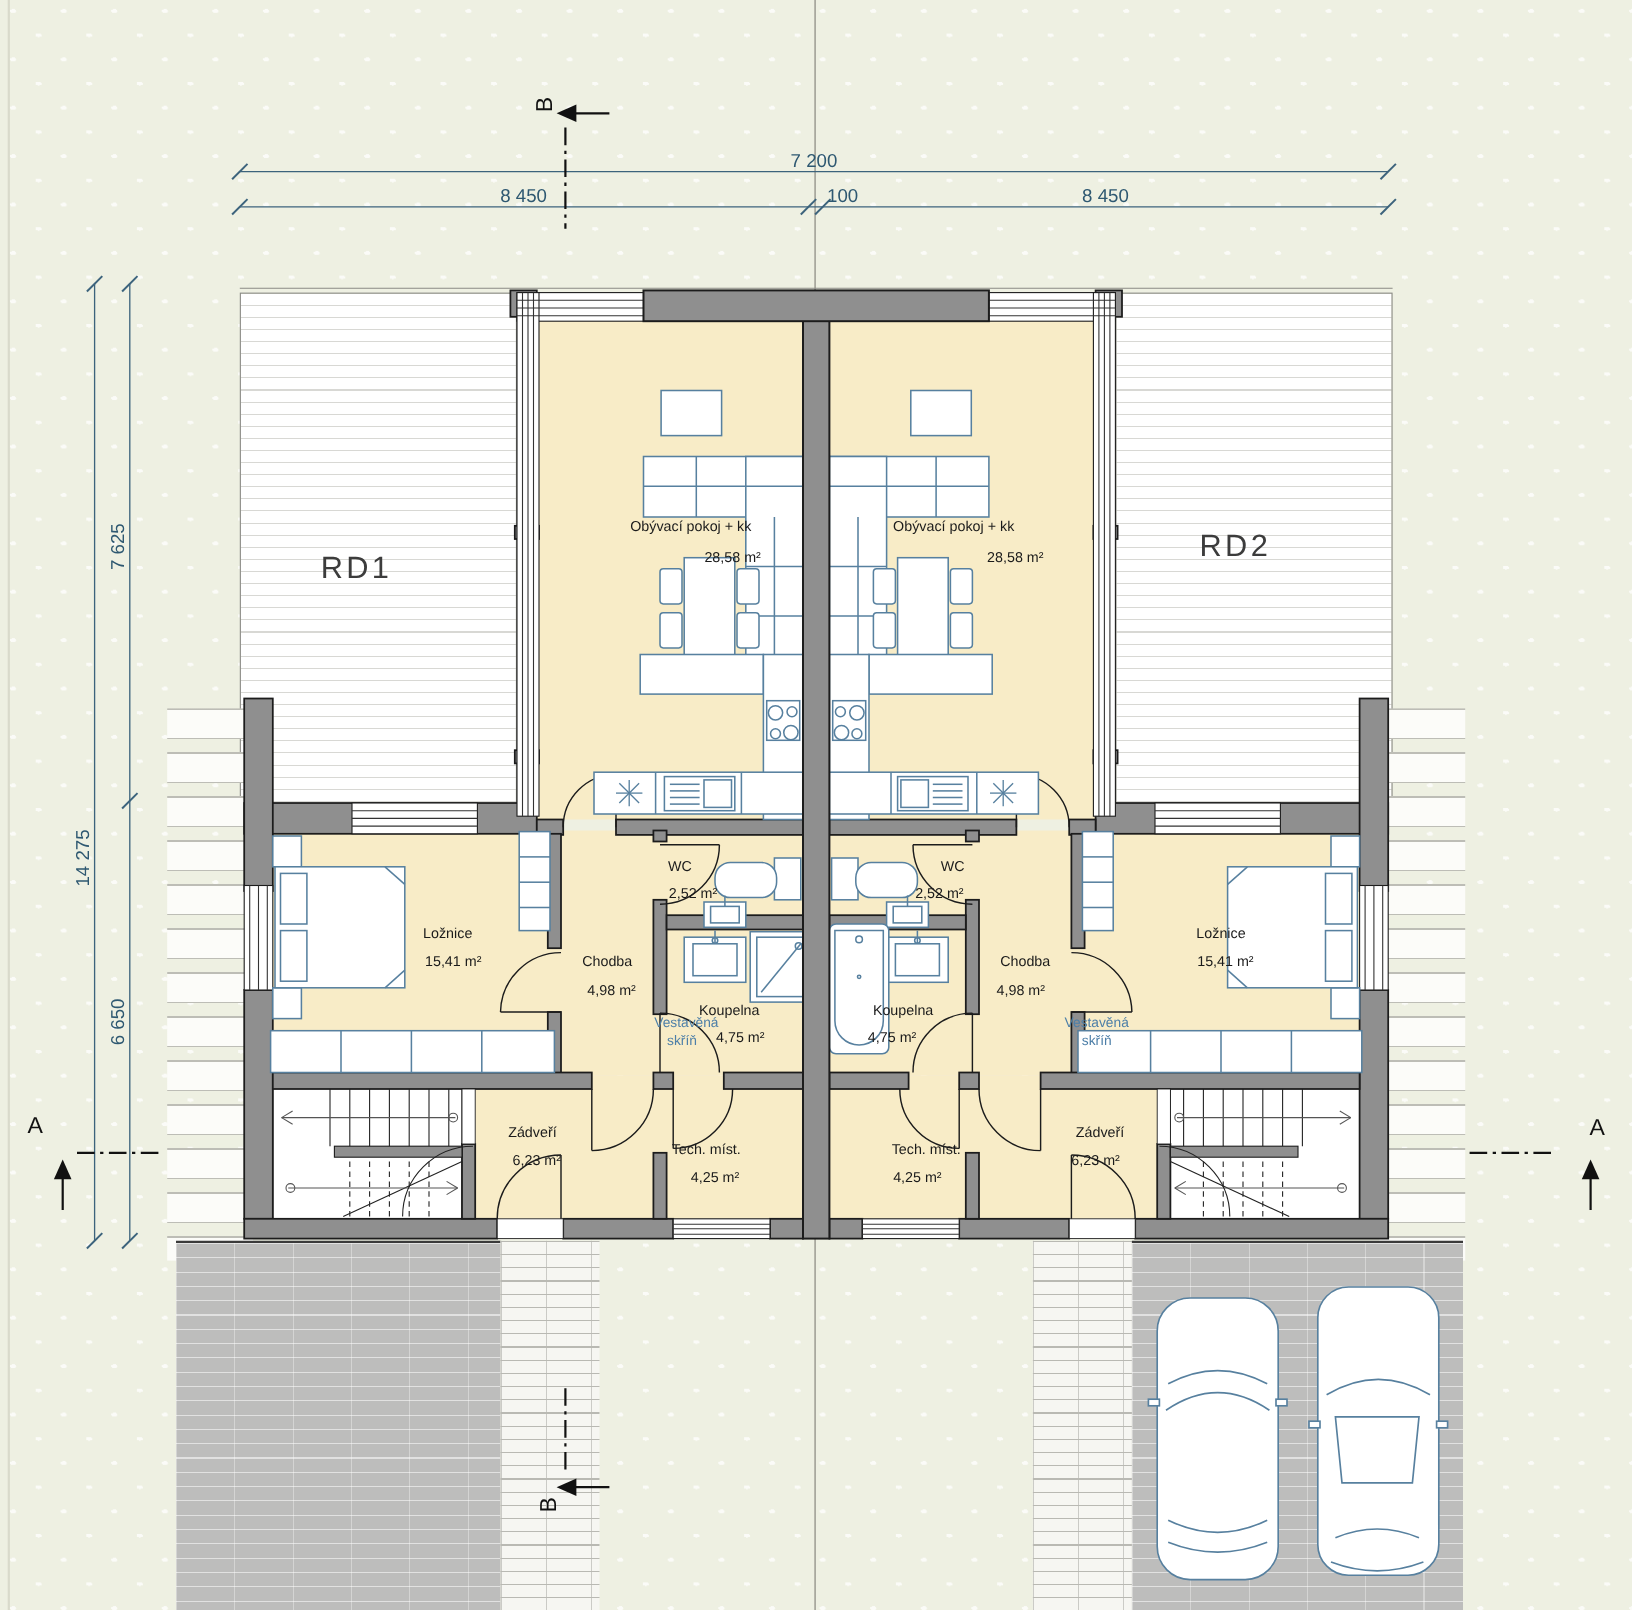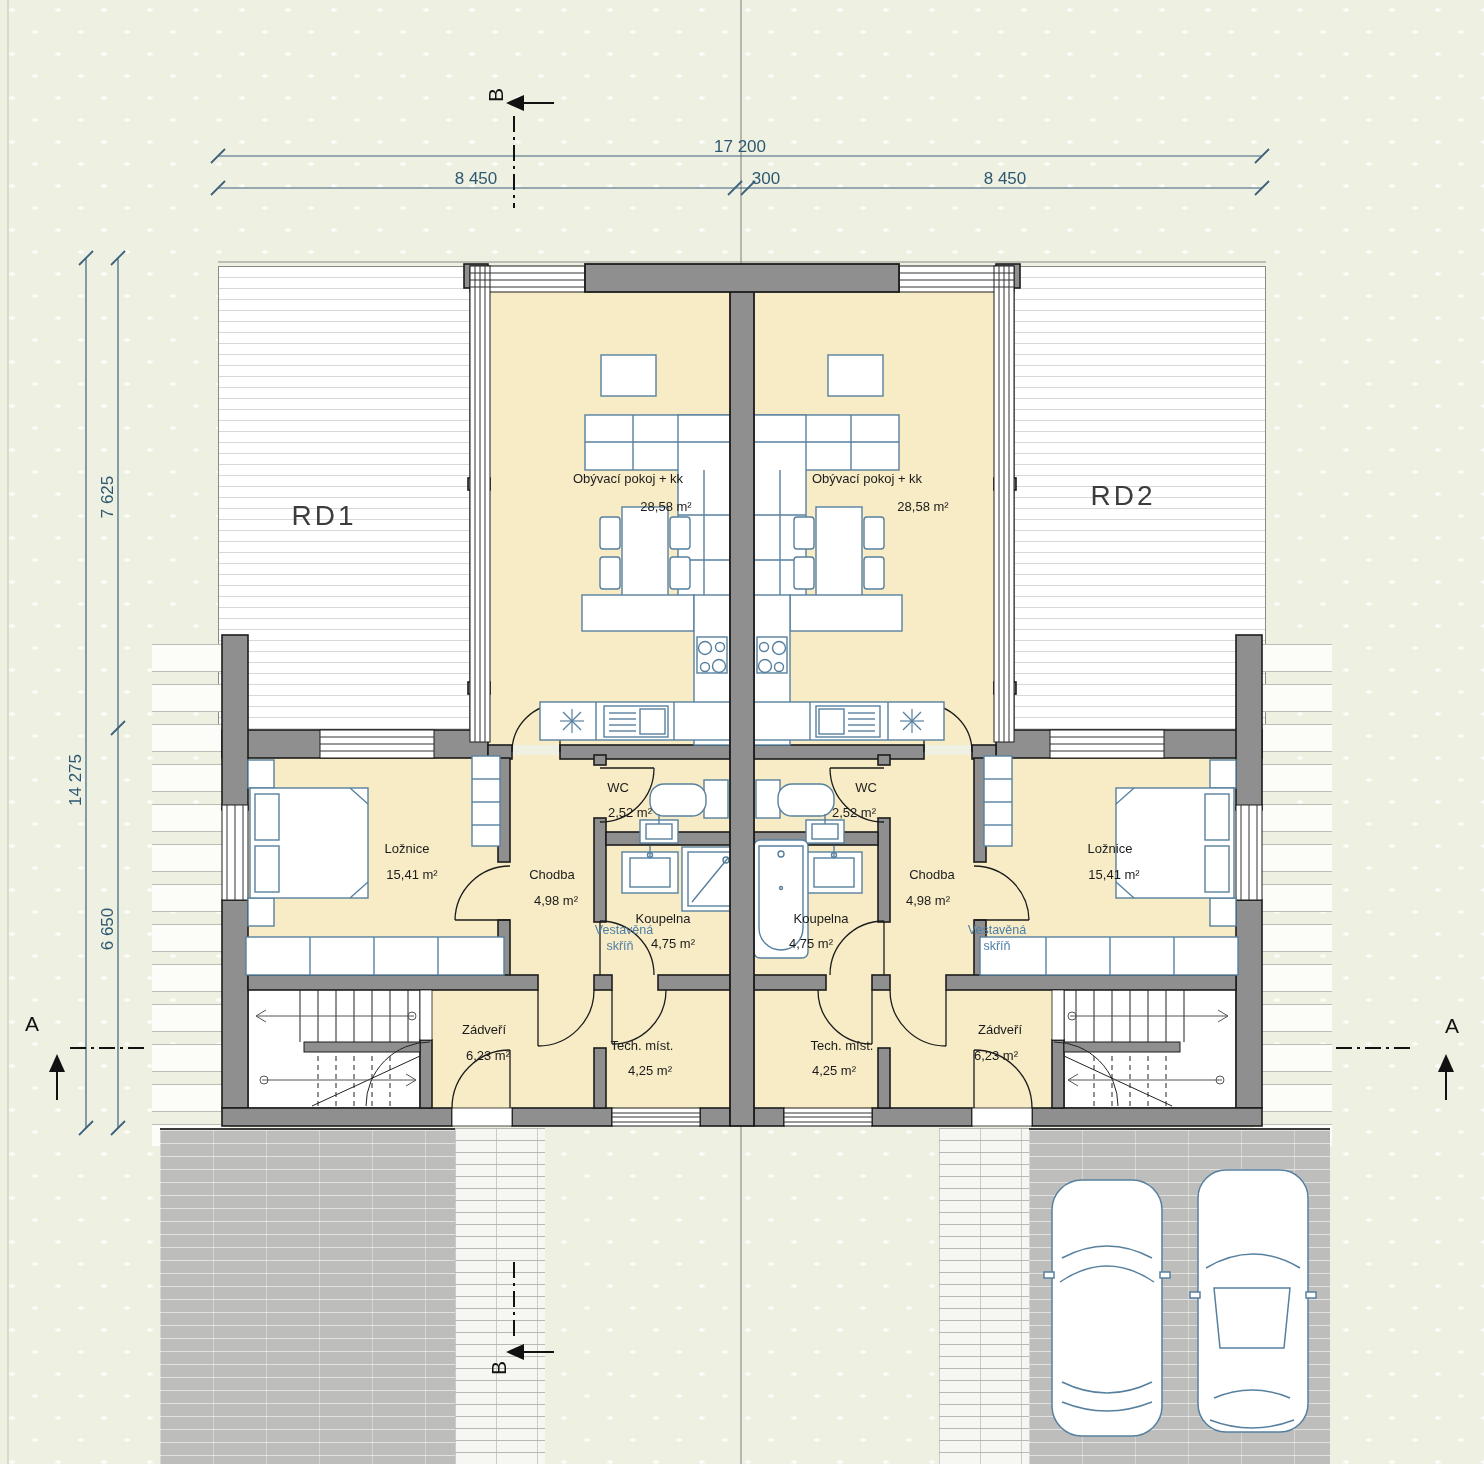--- a/index.html
+++ b/index.html
@@ -294,23 +294,23 @@
         <path d="M506,103 L524,95 L524,111 Z" stroke="none"></path>
       <line x1="554" y1="1352" x2="516" y2="1352"></line>
         <path d="M506,1352 L524,1344 L524,1360 Z" stroke="none"></path>
       <line x1="57" y1="1100" x2="57" y2="1064"></line>
         <path d="M57,1054 L49,1072 L65,1072 Z" stroke="none"></path>
       <line x1="1446" y1="1100" x2="1446" y2="1064"></line>
         <path d="M1446,1054 L1438,1072 L1454,1072 Z" stroke="none"></path>
     </g>
   </svg>
 
-  <div class="lbl dim" style="left:740px;top:147px">17 200</div>
+  <div class="lbl dim" style="left:740px;top:147px">7 200</div>
   <div class="lbl dim" style="left:476px;top:179px">8 450</div>
-  <div class="lbl dim" style="left:766px;top:179px">300</div>
+  <div class="lbl dim" style="left:766px;top:179px">100</div>
   <div class="lbl dim" style="left:1005px;top:179px">8 450</div>
   <div class="lbl dim rot" style="left:76px;top:780px">14 275</div>
   <div class="lbl dim rot" style="left:108px;top:497px">7 625</div>
   <div class="lbl dim rot" style="left:108px;top:929px">6 650</div>
 
   <div class="lbl sec rot" style="left:496px;top:95px">B</div>
   <div class="lbl sec rot" style="left:499px;top:1368px">B</div>
   <div class="lbl sec" style="left:32px;top:1024px">A</div>
   <div class="lbl sec" style="left:1452px;top:1026px">A</div>
 

